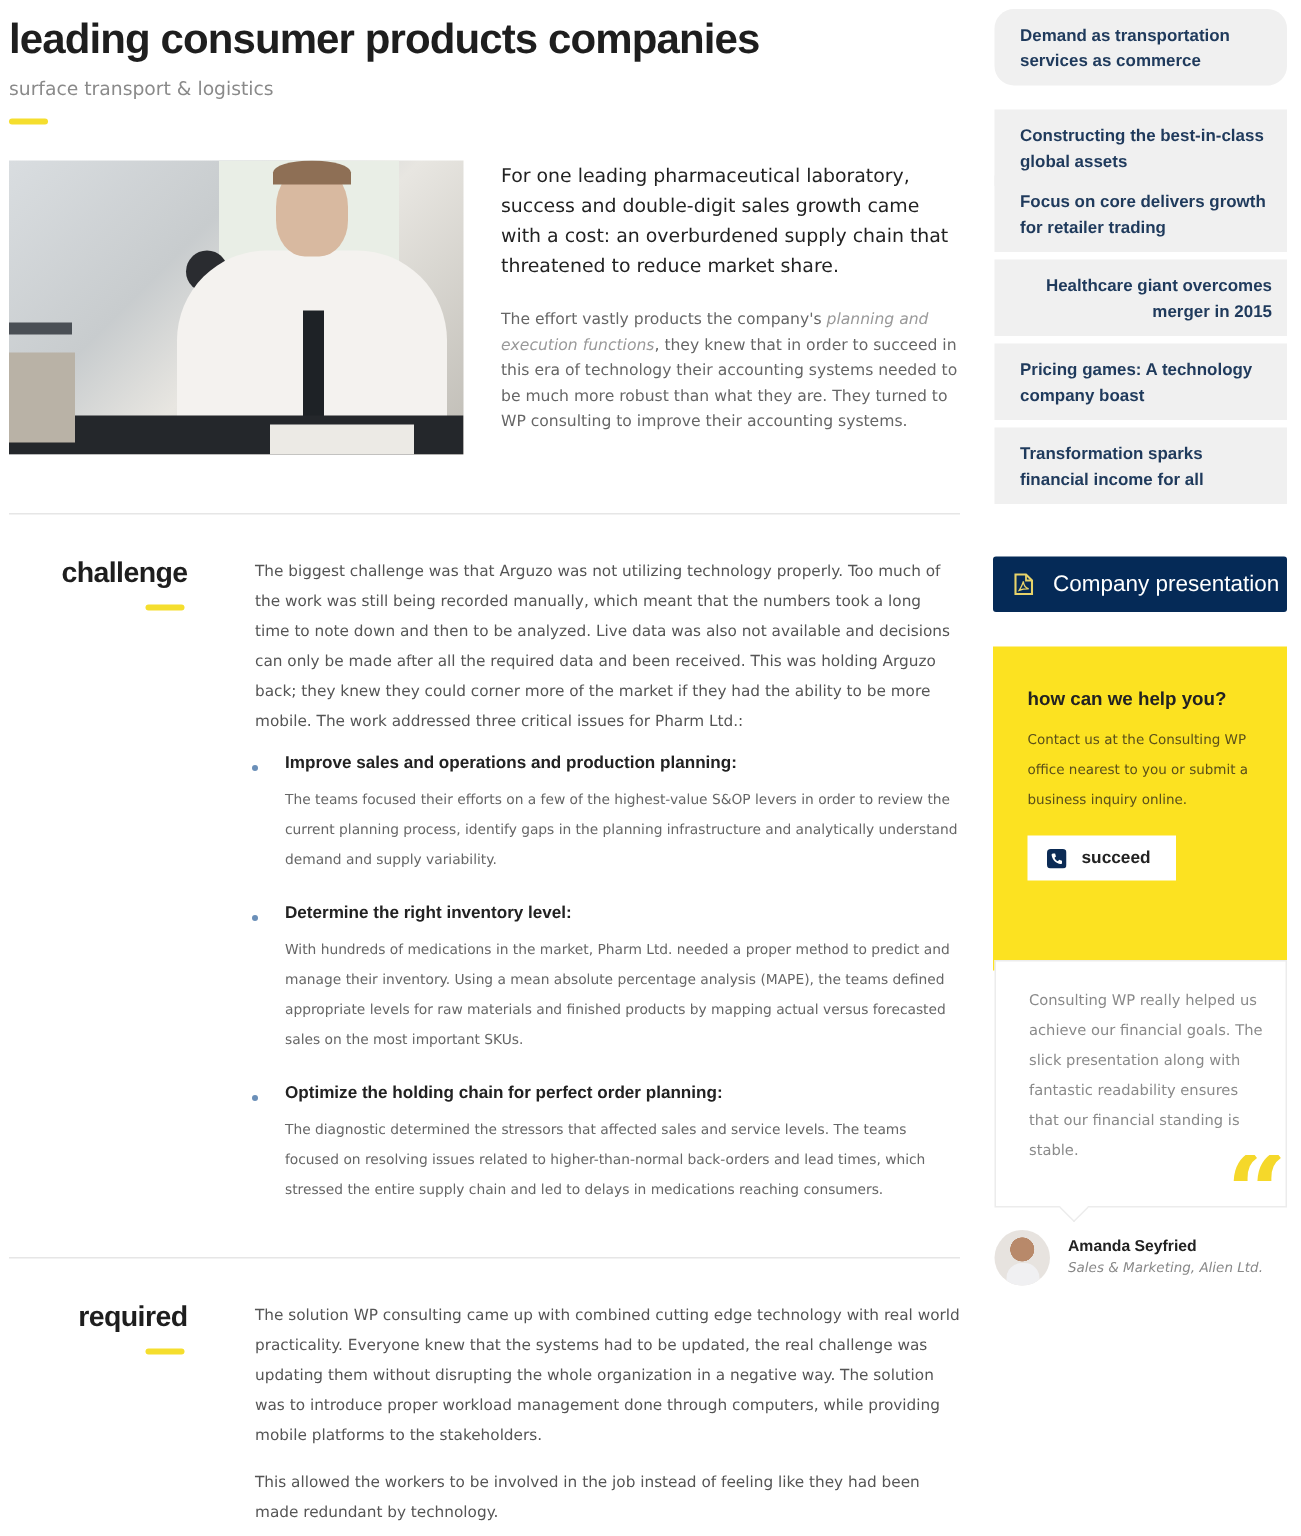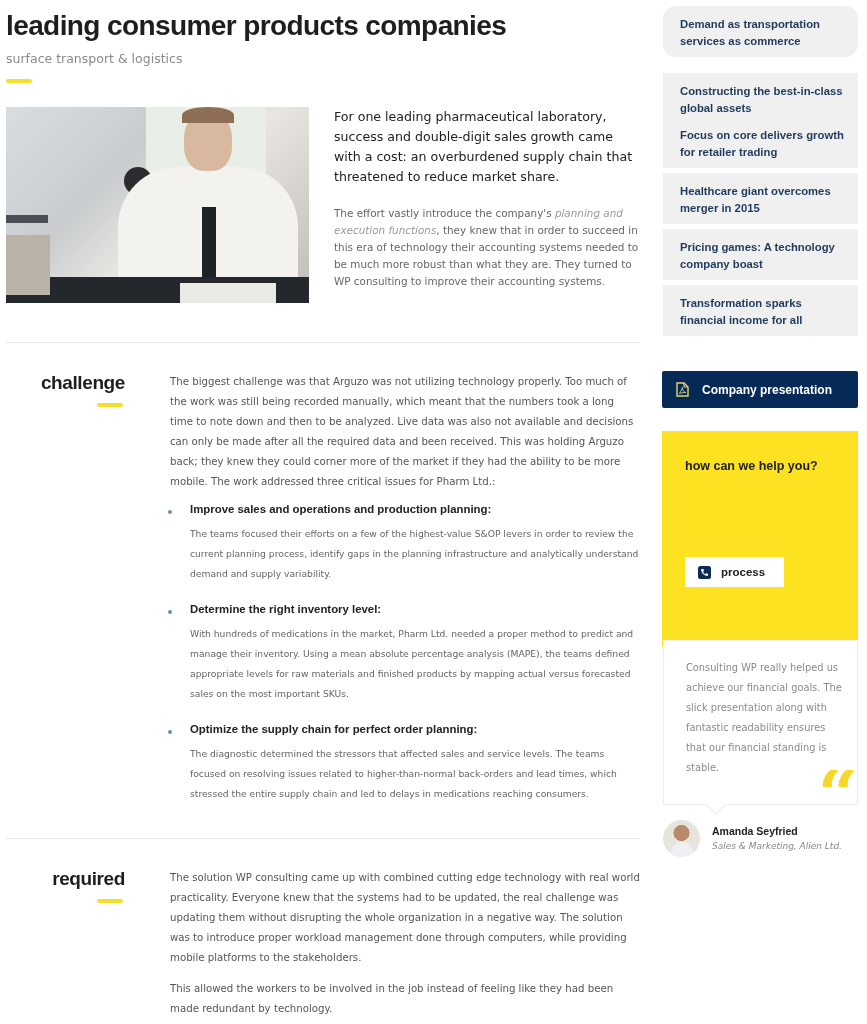--- a/index.html
+++ b/index.html
@@ -64,21 +64,21 @@
     .related-item {
       position: absolute; left: 0; width: 195px; height: 51px; background: #f0f0f0;
       padding: 10px 10px 0 17px; font-family: "Liberation Sans", sans-serif; font-weight: 700;
       font-size: 11.3px; line-height: 17px; color: #1f3a5c; cursor: pointer;
     }
 
     .presentation-btn {
       position: absolute; left: 662px; top: 371px; width: 196px; height: 37px; background: #052a57;
       border-radius: 2px; display: flex; align-items: center; padding-left: 14px; cursor: pointer;
     }
-    .presentation-btn .label { margin-left: 13px; font-family: "Liberation Sans", sans-serif; font-weight: 700; font-size: 12px; color: #ffffff; }
+    .presentation-btn .label { margin-left: 13px; font-family: "Liberation Sans", sans-serif; font-weight: 400; font-size: 15px; color: #ffffff; }
 
     .help-box { position: absolute; left: 662px; top: 431px; width: 196px; height: 216px; background: #fce221; }
     .help-box .help-title { position: absolute; left: 23px; top: 28px; font-family: "Liberation Sans", sans-serif; font-weight: 700; font-size: 12.5px; color: #222; }
     .help-box .help-text { position: absolute; left: 23px; top: 53px; width: 160px; font-size: 9px; line-height: 20px; color: #5a4f1a; }
     .contacts-btn {
       position: absolute; left: 23px; top: 126px; width: 99px; height: 30px; background: #ffffff;
       display: flex; align-items: center; padding-left: 13px; cursor: pointer;
     }
     .contacts-btn .label { margin-left: 10px; font-family: "Liberation Sans", sans-serif; font-weight: 700; font-size: 11.5px; color: #222; }
 
@@ -108,79 +108,80 @@
     <div class="person-body"></div>
     <div class="tie"></div>
     <div class="person-head"></div>
     <div class="person-hair"></div>
     <div class="desk"></div>
     <div class="laptop"></div>
     <div class="paper"></div>
   </div>
 
   <p class="lead">For one leading pharmaceutical laboratory, success and double-digit sales growth came with a cost: an overburdened supply chain that threatened to reduce market share.</p>
-  <p class="intro"><span>The effort vastly introduce the company's </span><em>planning and execution functions</em><span>, they knew that in order to succeed in this era of technology their accounting systems needed to be much more robust than what they are. They turned to WP consulting to improve their accounting systems.</span></p>
+  <p class="intro"><span>The effort vastly products the company's </span><em>planning and execution functions</em><span>, they knew that in order to succeed in this era of technology their accounting systems needed to be much more robust than what they are. They turned to WP consulting to improve their accounting systems.</span></p>
 
   <div class="divider" style="top:342px;"></div>
 
   <h2 class="section-title" style="left:5px; top:372px;">challenge</h2>
   <div class="section-accent" style="left:97px; top:403px;"></div>
   <p class="body-text" style="top:372px;">The biggest challenge was that Arguzo was not utilizing technology properly. Too much of the work was still being recorded manually, which meant that the numbers took a long time to note down and then to be analyzed. Live data was also not available and decisions can only be made after all the required data and been received. This was holding Arguzo back; they knew they could corner more of the market if they had the ability to be more mobile. The work addressed three critical issues for Pharm Ltd.:</p>
 
   <div class="issue" style="top:503px;">
     <span class="bullet"></span>
     <div class="issue-title">Improve sales and operations and production planning:</div>
     <p class="issue-text">The teams focused their efforts on a few of the highest-value S&amp;OP levers in order to review the current planning process, identify gaps in the planning infrastructure and analytically understand demand and supply variability.</p>
   </div>
   <div class="issue" style="top:603px;">
     <span class="bullet"></span>
     <div class="issue-title">Determine the right inventory level:</div>
     <p class="issue-text">With hundreds of medications in the market, Pharm Ltd. needed a proper method to predict and manage their inventory. Using a mean absolute percentage analysis (MAPE), the teams defined appropriate levels for raw materials and finished products by mapping actual versus forecasted sales on the most important SKUs.</p>
   </div>
   <div class="issue" style="top:723px;">
     <span class="bullet"></span>
-    <div class="issue-title">Optimize the supply chain for perfect order planning:</div>
+    <div class="issue-title">Optimize the holding chain for perfect order planning:</div>
     <p class="issue-text">The diagnostic determined the stressors that affected sales and service levels. The teams focused on resolving issues related to higher-than-normal back-orders and lead times, which stressed the entire supply chain and led to delays in medications reaching consumers.</p>
   </div>
 
   <div class="divider" style="top:838px;"></div>
 
   <h2 class="section-title" style="left:5px; top:868px;">required</h2>
   <div class="section-accent" style="left:97px; top:899px;"></div>
   <p class="body-text" style="top:868px;">The solution WP consulting came up with combined cutting edge technology with real world practicality. Everyone knew that the systems had to be updated, the real challenge was updating them without disrupting the whole organization in a negative way. The solution was to introduce proper workload management done through computers, while providing mobile platforms to the stakeholders.</p>
   <p class="body-text" style="top:979px;">This allowed the workers to be involved in the job instead of feeling like they had been made redundant by technology.</p>
 </div>
 
 <aside>
   <nav class="related">
     <a class="related-item" style="top:1px;border-radius:13px;">Demand as transportation services as commerce</a>
     <a class="related-item" style="top:56px;margin-top:12px;">Constructing the best-in-class global assets</a>
     <a class="related-item" style="top:112px;">Focus on core delivers growth for retailer trading</a>
-    <a class="related-item" style="top:168px;">Healthcare giant overcomes merger in 2015</a>
+    <a class="related-item" style="top:168px;text-align:right;">Healthcare giant overcomes merger in 2015</a>
     <a class="related-item" style="top:224px;">Pricing games: A technology company boast</a>
     <a class="related-item" style="top:280px;">Transformation sparks financial income for all</a>
   </nav>
 
   <div class="presentation-btn">
     <svg width="13" height="15" viewBox="0 0 13 15">
       <path d="M1 1 H8 L12 5 V14 H1 Z" fill="none" stroke="#e8d36a" stroke-width="1.4"></path>
       <path d="M8 1 V5 H12" fill="none" stroke="#e8d36a" stroke-width="1.2"></path>
       <path d="M3.5 11.5 C5 9, 6 7, 6.2 5.5 C6.4 8, 8 10, 9.8 10.6 C7.5 10.4, 5 11, 3.5 11.5 Z" fill="none" stroke="#e8d36a" stroke-width="0.9"></path>
     </svg>
     <span class="label">Company presentation</span>
   </div>
 
   <div class="help-box">
     <h3 class="help-title">how can we help you?</h3>
+    <p class="help-text">Contact us at the Consulting WP office nearest to you or submit a business inquiry online.</p>
     <div class="contacts-btn">
       <svg width="13" height="13" viewBox="0 0 13 13">
         <rect x="0" y="0" width="13" height="13" rx="2.5" fill="#0b2b55"></rect>
         <path d="M4 3 L5.4 3 L6 5 L5 5.8 C5.5 7 6.2 7.7 7.3 8.2 L8.1 7.2 L10 7.8 L10 9.3 C10 9.8 9.6 10.1 9.1 10 C6 9.6 3.6 7.2 3.1 4.1 C3 3.5 3.4 3 4 3 Z" fill="#ffffff"></path>
       </svg>
-      <span class="label">process</span>
+      <span class="label">succeed</span>
     </div>
   </div>
 
   <div class="testimonial">
     <p class="quote-text">Consulting WP really helped us achieve our financial goals. The slick presentation along with fantastic readability ensures that our financial standing is stable.</p>
     <span class="quote-mark">“</span>
     <span class="tail"></span>
   </div>
 
   <div class="author">

